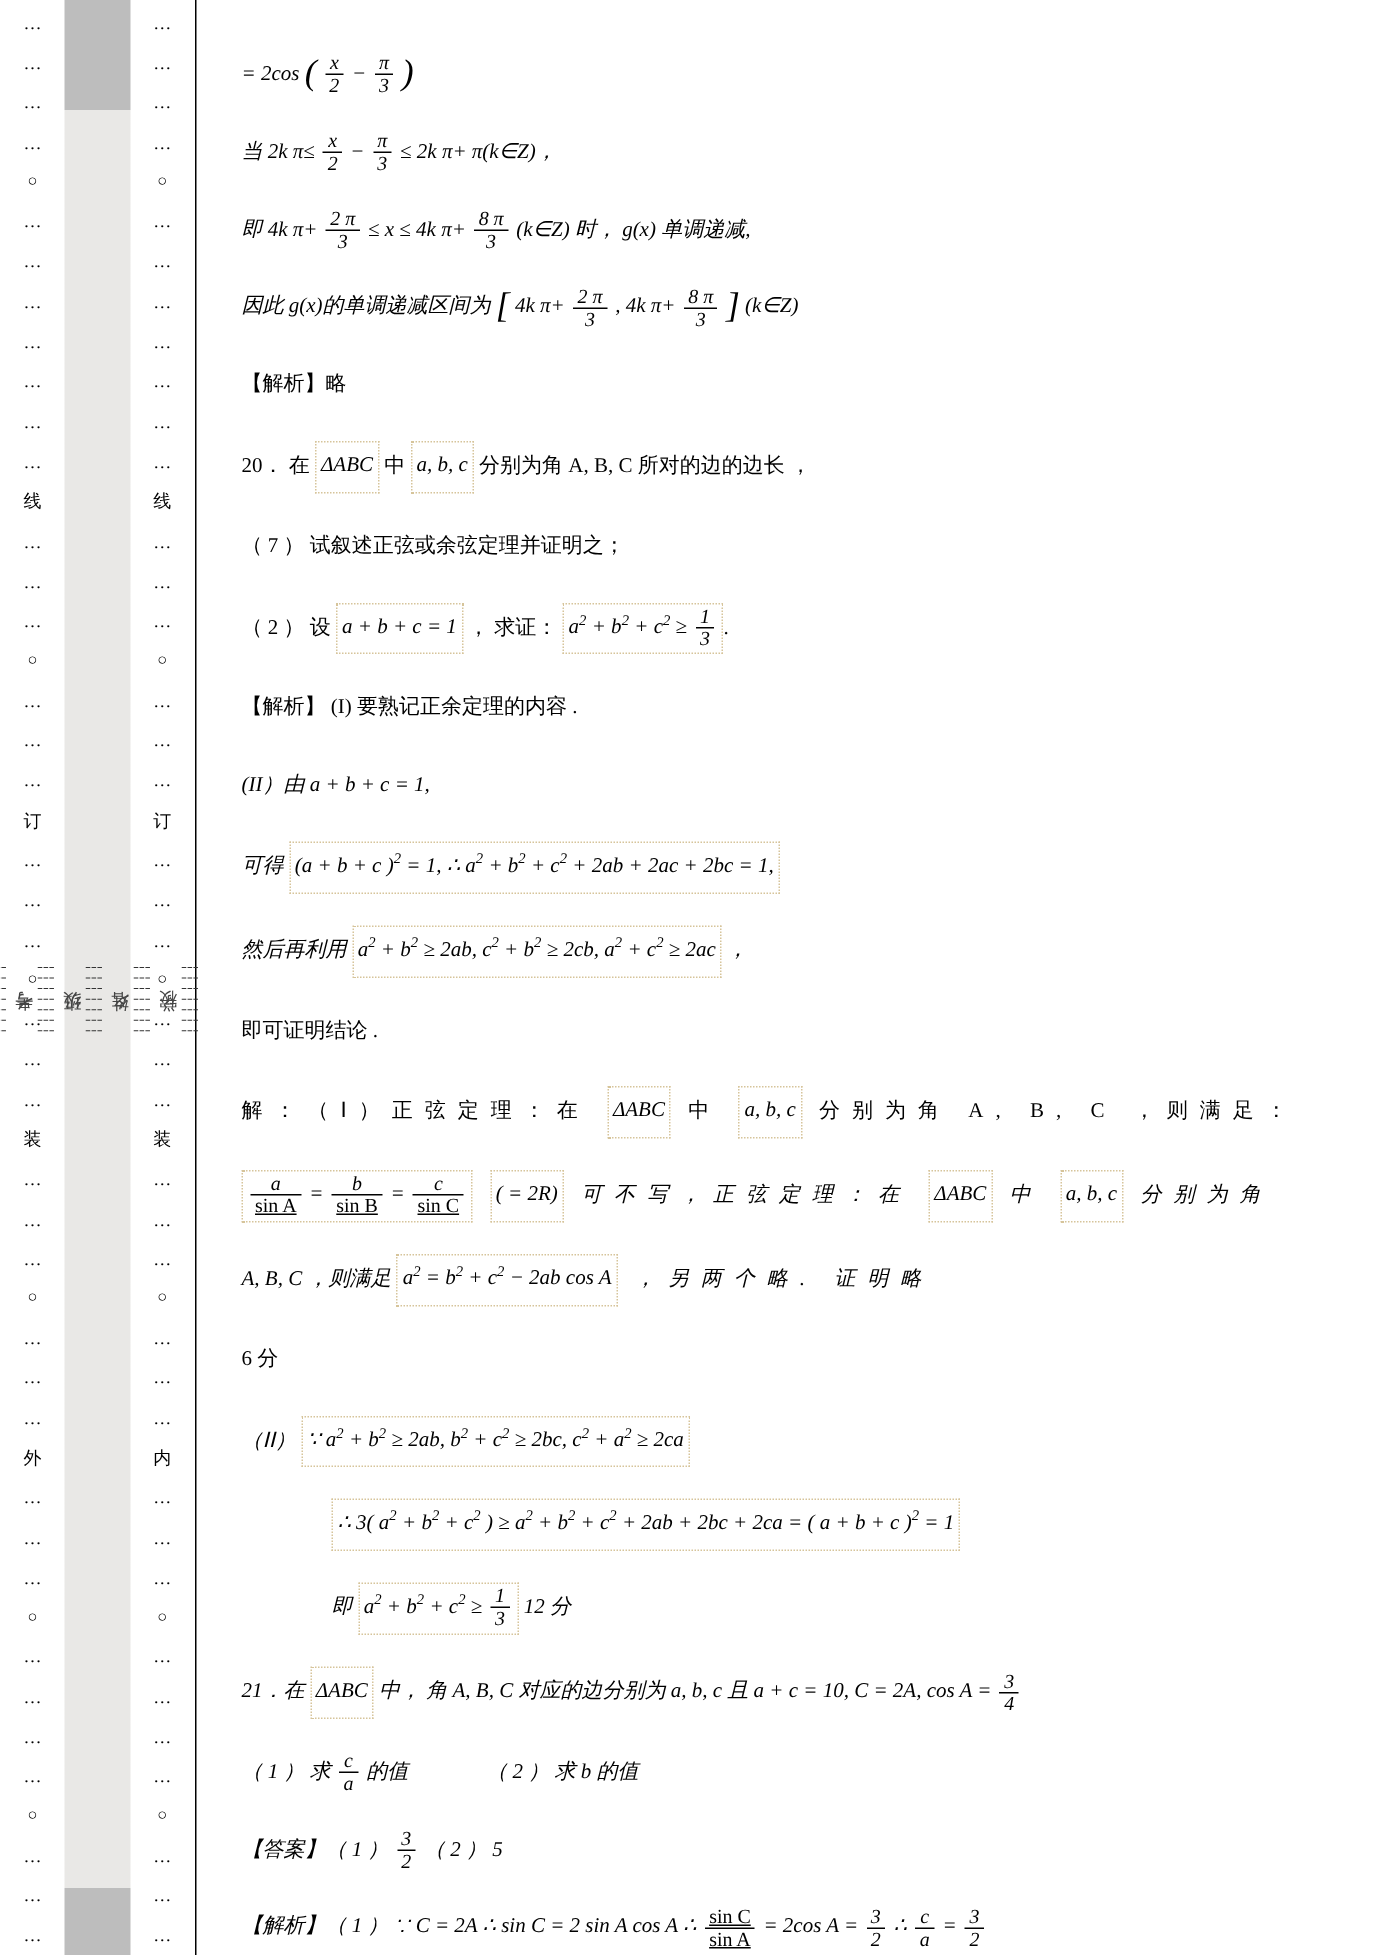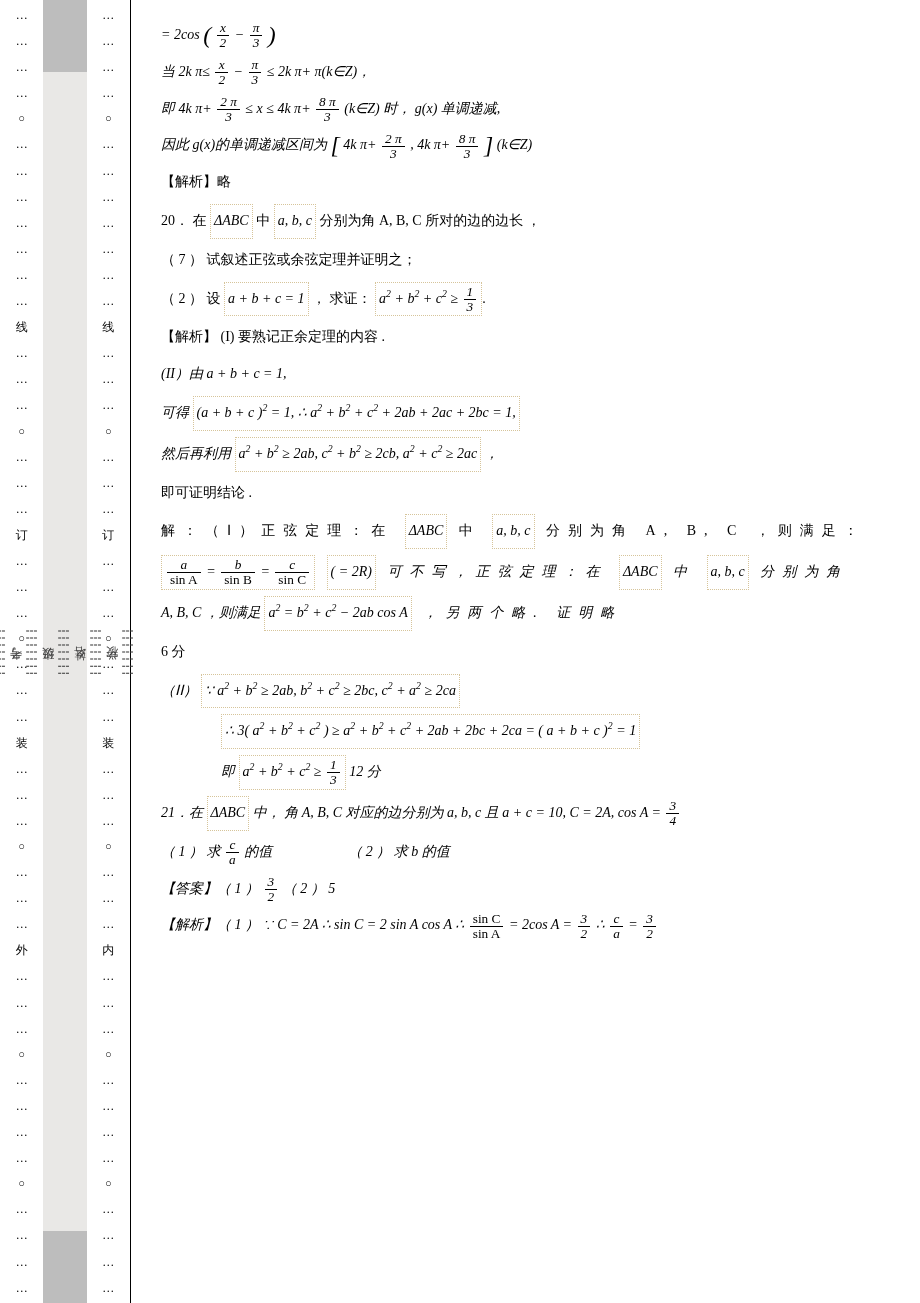--- a/index.html
+++ b/index.html
@@ -52,21 +52,21 @@
   .vlabel .dashes { color: #333; font-size: 10px; letter-spacing: 1px; }
   .content {
     flex: 1;
     padding: 14px 22px 10px 30px;
     line-height: 2.2;
   }
   .math {
     font-family: "Times New Roman", serif;
     font-style: italic;
   }
-  .rm { font-style: normal; }
+  .rm { font-style: normal; text-decoration: underline; }
   .frac {
     display: inline-block;
     vertical-align: middle;
     text-align: center;
     font-size: 0.95em;
     line-height: 1.05;
     margin: 0 2px;
   }
   .frac .num {
     display: block;
@@ -85,21 +85,21 @@
     font-family: "Times New Roman", serif;
   }
   .box {
     border: 1px dotted #d6c49a;
     padding: 1px 3px;
     display: inline-block;
     vertical-align: middle;
   }
   sup { font-size: 0.7em; vertical-align: super; line-height: 0; }
   .spaced { letter-spacing: 8px; }
-  .p { margin: 6px 0; }
+  .p { margin: 21px 0; }
   .indent2 { padding-left: 60px; }
   .footer {
     text-align: center;
     font-size: 12px;
     margin-top: 30px;
   }
 </style>
 </head>
 <body>
 
@@ -389,21 +389,21 @@
       <span>  12  分</span>
     </div>
 
     <div class="p math">
       <span>21．在 </span>
       <span class="box">ΔABC</span>
       <span> 中， 角 A, B, C 对应的边分别为  a, b, c 且 a + c = 10, C = 2A, cos A = </span>
       <span class="frac"><span class="num">3</span><span class="den">4</span></span>
     </div>
 
-    <div class="p math" style="display:flex;gap:76px;align-items:center;">
+    <div class="p math" style="display:flex;gap:52px;align-items:center;">
       <span>
         <span>（ 1 ） 求 </span>
         <span class="frac"><span class="num">c</span><span class="den">a</span></span>
         <span> 的值</span>
       </span>
       <span>（ 2 ） 求 b 的值</span>
     </div>
 
     <div class="p math">
       <span>【答案】（ 1 ） </span>

